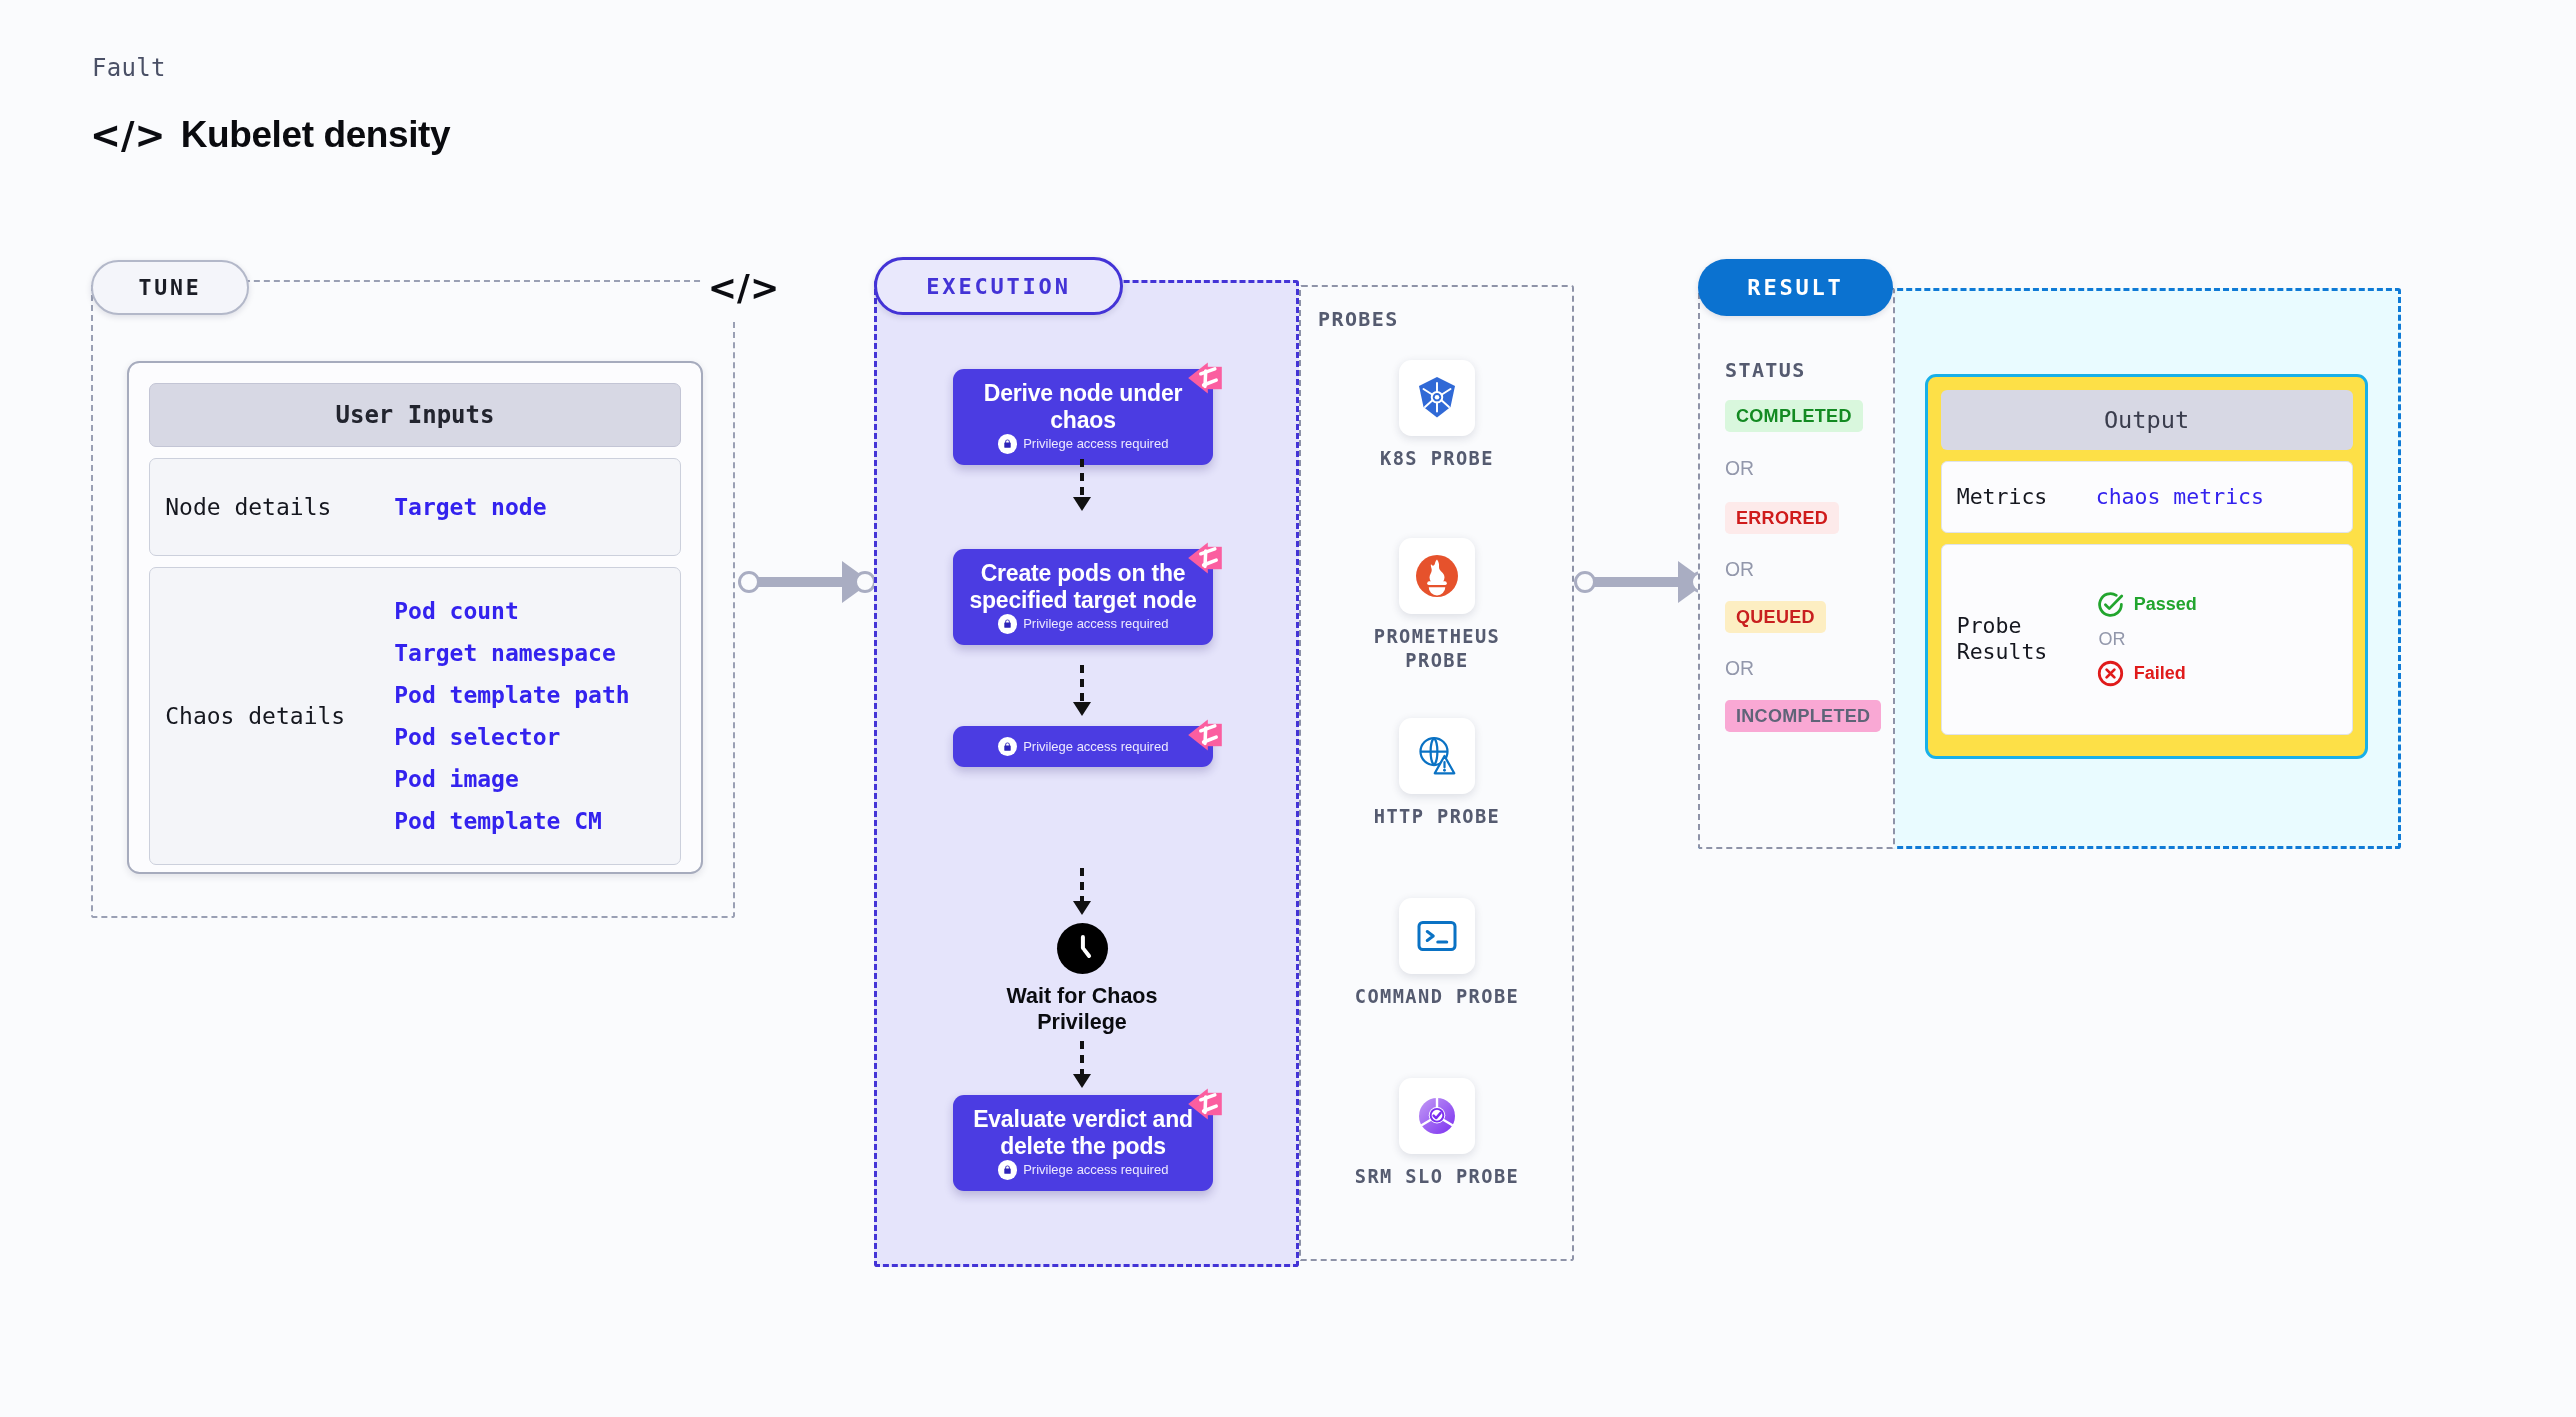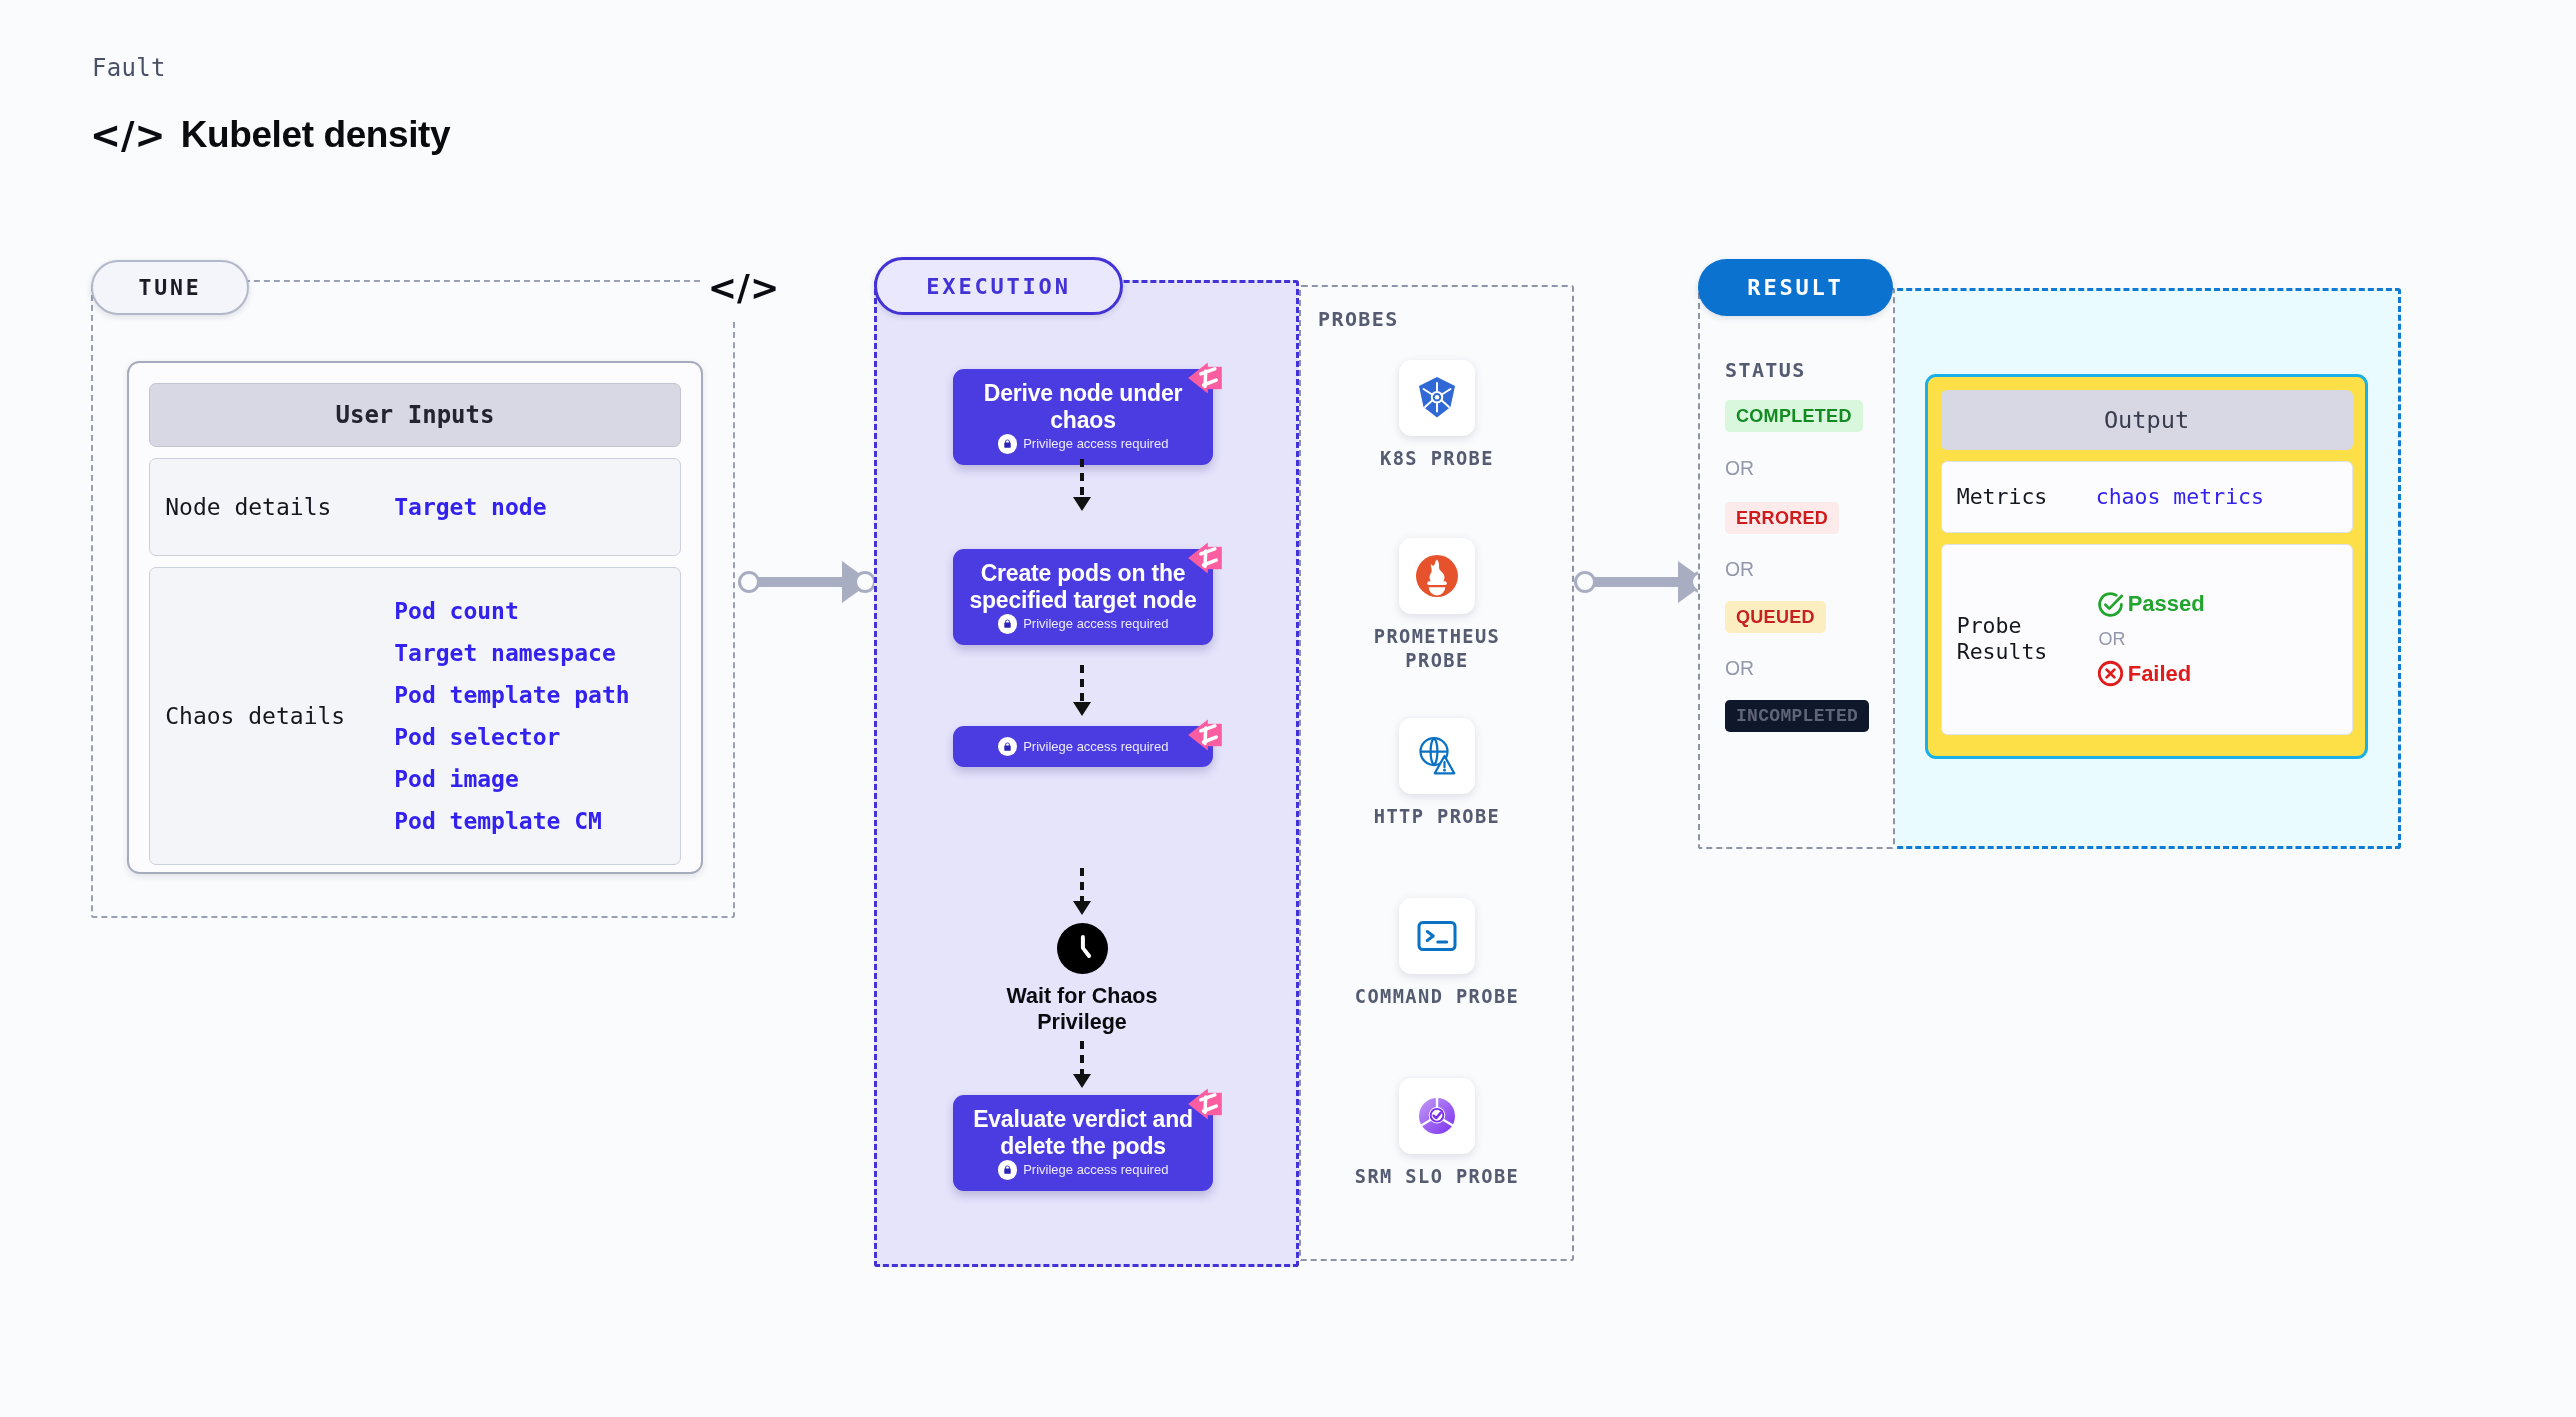--- a/index.html
+++ b/index.html
@@ -99,21 +99,21 @@
   .or-txt { position: absolute; left: 1725px; font-size: 19.4px; color: #9297ab; }
 
   .out-card { position: absolute; left: 1925px; top: 374px; width: 443px; height: 385px; background: #fde047; border: 3.5px solid #18b0e8; border-radius: 11px; padding: 12.5px; }
   .out-head { height: 60px; background: #d7d8e4; border-radius: 6.2px; display: flex; align-items: center; justify-content: center; font-family: "DejaVu Sans Mono", monospace; font-size: 23.6px; color: #3a3d4d; }
   .out-row { margin-top: 11px; background: #fcfcfe; border: 1.4px solid #dfe2eb; border-radius: 6.2px; display: flex; align-items: center; padding: 0 15.2px; }
   #out-row-metrics { height: 72px; }
   #out-row-probe { height: 191px; }
   .out-label { font-family: "DejaVu Sans Mono", monospace; font-size: 21.5px; color: #15171f; width: 139px; flex: none; line-height: 1.2; }
   .out-value { font-family: "DejaVu Sans Mono", monospace; font-size: 21.5px; color: #3322ee; }
   .verdicts { display: flex; flex-direction: column; gap: 9.7px; }
-  .verdict { display: flex; align-items: center; gap: 3px; font-size: 22px; font-weight: 700; }
+  .verdict { display: flex; align-items: center; gap: 9px; font-size: 18px; font-weight: 700; }
   .verdict svg { width: 29px; height: 29px; display: block; }
   .verdict-or { font-size: 18px; color: #9297ab; font-weight: 400; padding-left: 2.8px; }
 
   
   .bigarrow { position: absolute; height: 42px; }
   .bigarrow .bar { position: absolute; top: 16px; height: 9.7px; background: #a9adc2; }
   .bigarrow .hd { position: absolute; top: 0; width: 0; height: 0; border-top: 21px solid transparent; border-bottom: 21px solid transparent; border-left: 29px solid #a9adc2; }
   .bigarrow .dot { position: absolute; top: 9.7px; width: 22px; height: 22px; border-radius: 50%; background: #fafbfd; border: 3.5px solid #a9adc2; }
 </style>
 </head>
@@ -335,21 +335,21 @@
   <div class="pill" id="result-pill">RESULT</div>
 
   <div class="status-title">STATUS</div>
 
   <div class="badge" style="top:400px; background:#d9f7dd; color:#138a22;">COMPLETED</div>
   <div class="or-txt" style="top:457px;">OR</div>
   <div class="badge" style="top:502px; background:#fdeaea; color:#cf1b1b;">ERRORED</div>
   <div class="or-txt" style="top:558px;">OR</div>
   <div class="badge" style="top:601px; background:#fdeec2; color:#c81f1f;">QUEUED</div>
   <div class="or-txt" style="top:657px;">OR</div>
-  <div class="badge" style="top:700px; background:#0f172a; color:#5f6478;font-family:Liberation Mono, monospace;">INCOMPLETED</div>
+  <div class="badge" style="top:700px; background:#f9a8d4; color:#5f6478;">INCOMPLETED</div>
 
   <div class="out-card">
     <div class="out-head">Output</div>
 
     <div class="out-row" id="out-row-metrics">
       <div class="out-label">Metrics</div>
       <div class="out-value">chaos metrics</div>
     </div>
 
     <div class="out-row" id="out-row-probe">

